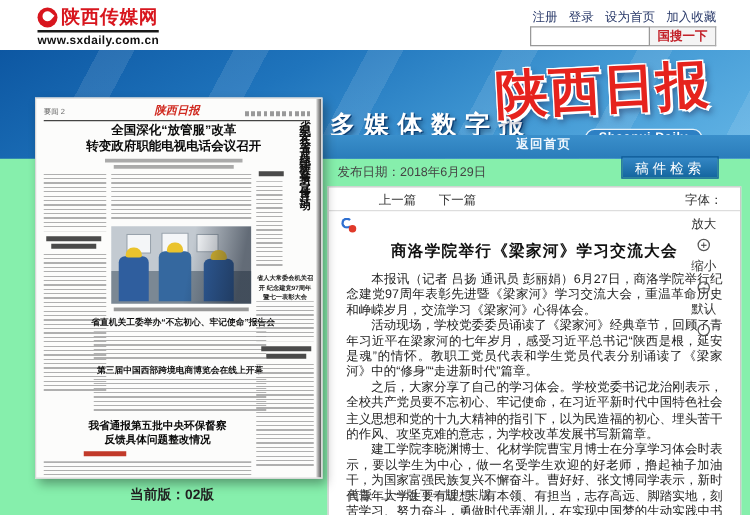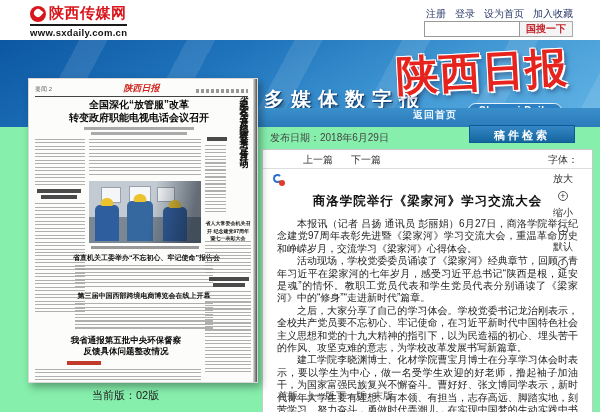--- a/index.html
+++ b/index.html
@@ -39,22 +39,22 @@
         text-shadow:-1px -1px 0 #fff,1px -1px 0 #fff,-1px 1px 0 #fff,2px 2px 0 #fff,3px 4px 5px rgba(20,20,60,.5);}
   .mh-logo-en{position:absolute;left:468px;top:63px;background:#2d80c4;border:1px solid #e8f2fa;border-radius:9px;
         padding:1px 10px;font-size:10px;font-weight:bold;color:#fff;letter-spacing:.5px;white-space:nowrap;}
   .mh-nav{position:absolute;left:258px;right:0;bottom:0;height:19px;display:flex;align-items:center;gap:26px;
         padding-left:12px;background:linear-gradient(#3a8fcb,#2a7cba);flex-direction:column;}
   .mh-nav span{font-size:10px;color:#eef6fd;font-weight:bold;letter-spacing:1px;cursor:pointer;white-space:nowrap;}
 
   
   .cr{position:absolute;left:258px;top:122px;width:342px;height:290px;}
   .pub{position:absolute;left:12px;top:9px;font-size:10px;color:#444;white-space:nowrap;}
-  .gj-btn{position:absolute;right:25px;top:3px;height:18px;line-height:18px;padding:0 24px;
-        background:linear-gradient(#3487c5,#14669f);color:#fff;font-size:11px;font-weight:bold;
+  .gj-btn{position:absolute;right:25px;top:3px;height:18px;line-height:18px;padding:0 10px;
+        background:linear-gradient(#3487c5,#14669f);color:#fff;font-size:11px;font-weight:normal;
         letter-spacing:3px;border:1px solid #0d5a96;cursor:pointer;}
   .panel{position:absolute;left:4px;right:7px;top:27px;height:278px;border:1px solid #c9c9c9;background:#fff;}
   .ptb{position:relative;height:18px;border-bottom:1px solid #ddd;font-size:10px;color:#333;}
   .prev{position:absolute;left:40px;top:3px;cursor:pointer;}
   .next{position:absolute;left:88px;top:3px;cursor:pointer;}
   .fctl{position:absolute;right:14px;top:3px;display:flex;align-items:center;gap:5px;flex-direction:column;}
   .fico{display:inline-block;width:10px;height:10px;border:1px solid #555;border-radius:50%;font-size:9px;
         line-height:8px;text-align:center;color:#333;box-sizing:border-box;cursor:pointer;}
   .aicon{position:absolute;left:10px;top:24px;width:12px;height:12px;}
   .aicon::before{content:"";position:absolute;left:0;top:0;width:9px;height:9px;border:2px solid #2e6fd0;
@@ -100,21 +100,21 @@
   .f2{left:40px;top:5px;width:20px;height:15px;}
   .f3{left:68px;top:6px;width:16px;height:13px;}
   .wk{position:absolute;bottom:2px;border-radius:5px 5px 0 0;background:#2f5e9e;}
   .wk::before{content:"";position:absolute;top:-7px;left:50%;transform:translateX(-50%);width:13px;height:8px;
         background:#eac32d;border-radius:6px 6px 2px 2px;}
   .wk1{left:6px;width:24px;height:36px;}
   .wk2{left:38px;width:26px;height:40px;background:#35689f;}
   .wk3{left:74px;width:24px;height:34px;}
 
   
-  .cur-page{position:absolute;left:92px;top:388px;font-size:11px;font-weight:normal;color:#222;white-space:nowrap;}
+  .cur-page{position:absolute;left:104px;top:388px;font-size:11px;font-weight:bold;color:#222;white-space:nowrap;}
   .pg-nav{position:absolute;left:278px;top:389px;font-size:10px;color:#444;display:flex;white-space:nowrap;}
   .pg-nav span{cursor:pointer;}
   .pg-nav .m7{margin-right:7px;} .pg-nav .m1{margin-right:1px;}
 </style>
 </head>
 <body>
 
 <div class="page">
 
   <div class="th">

